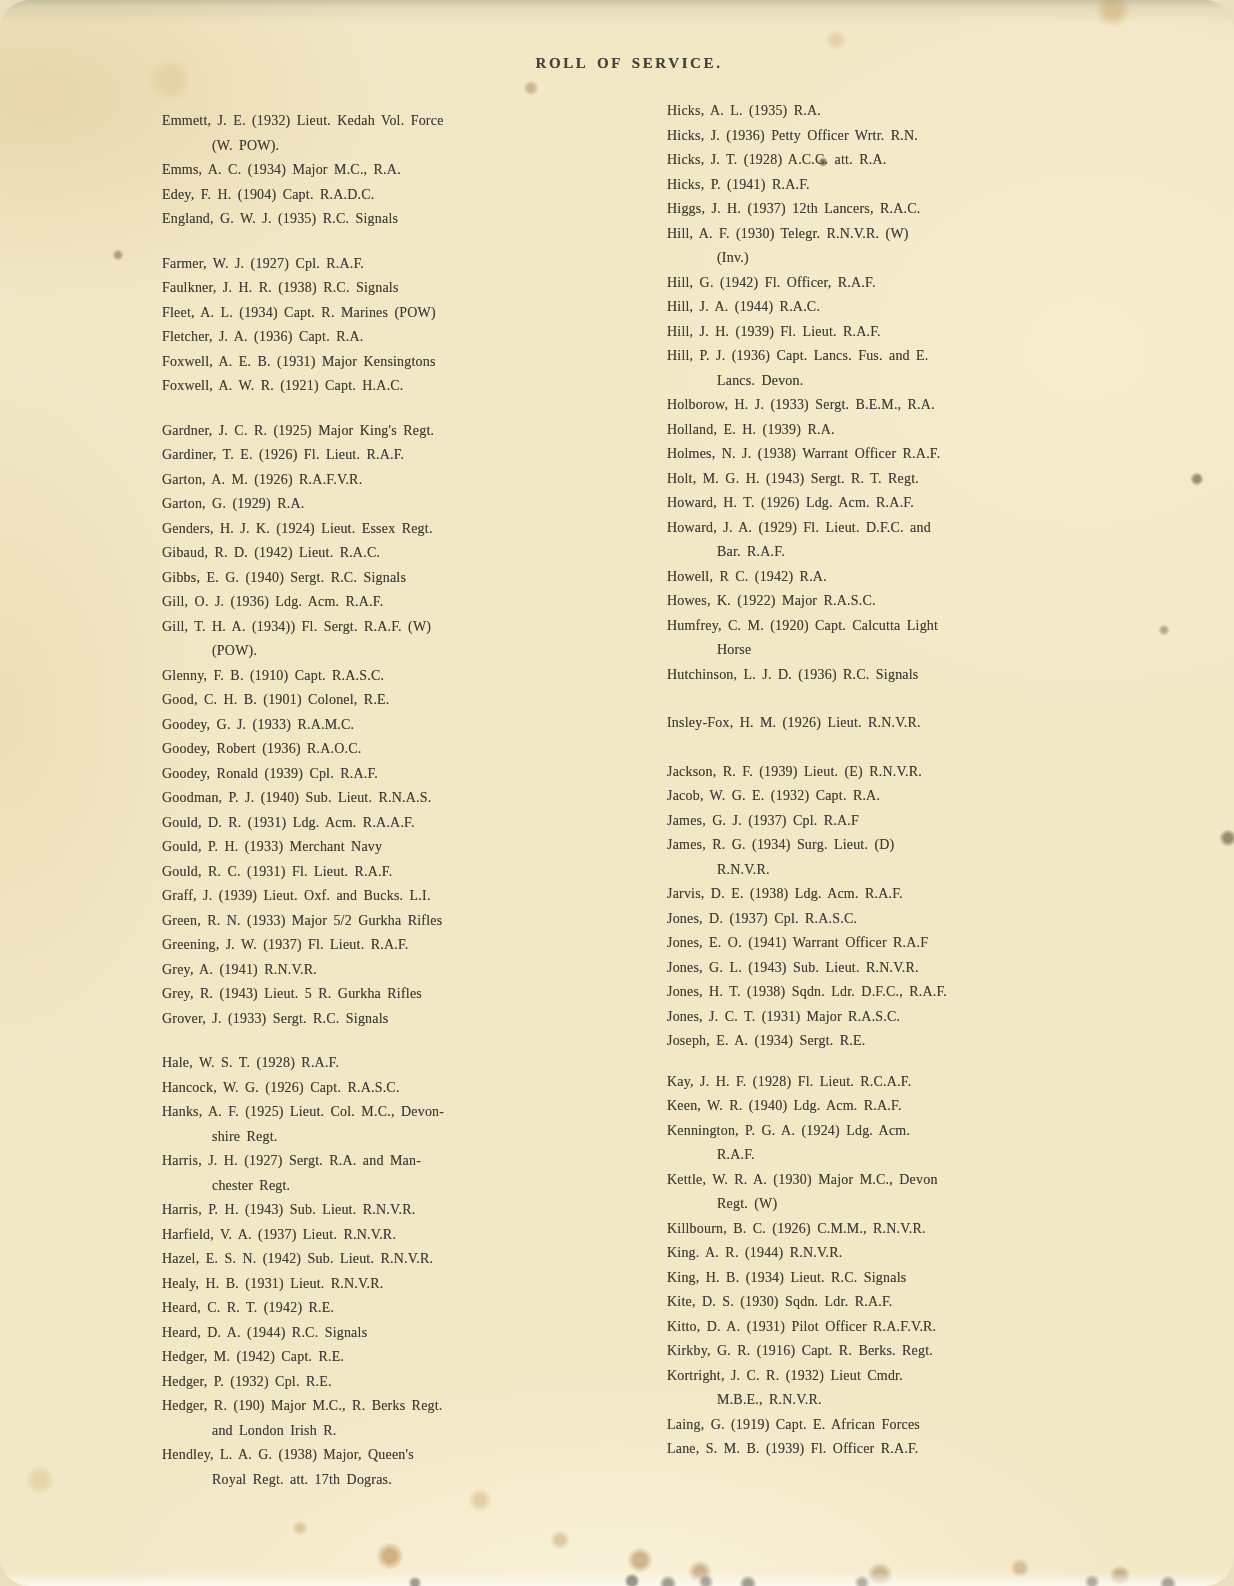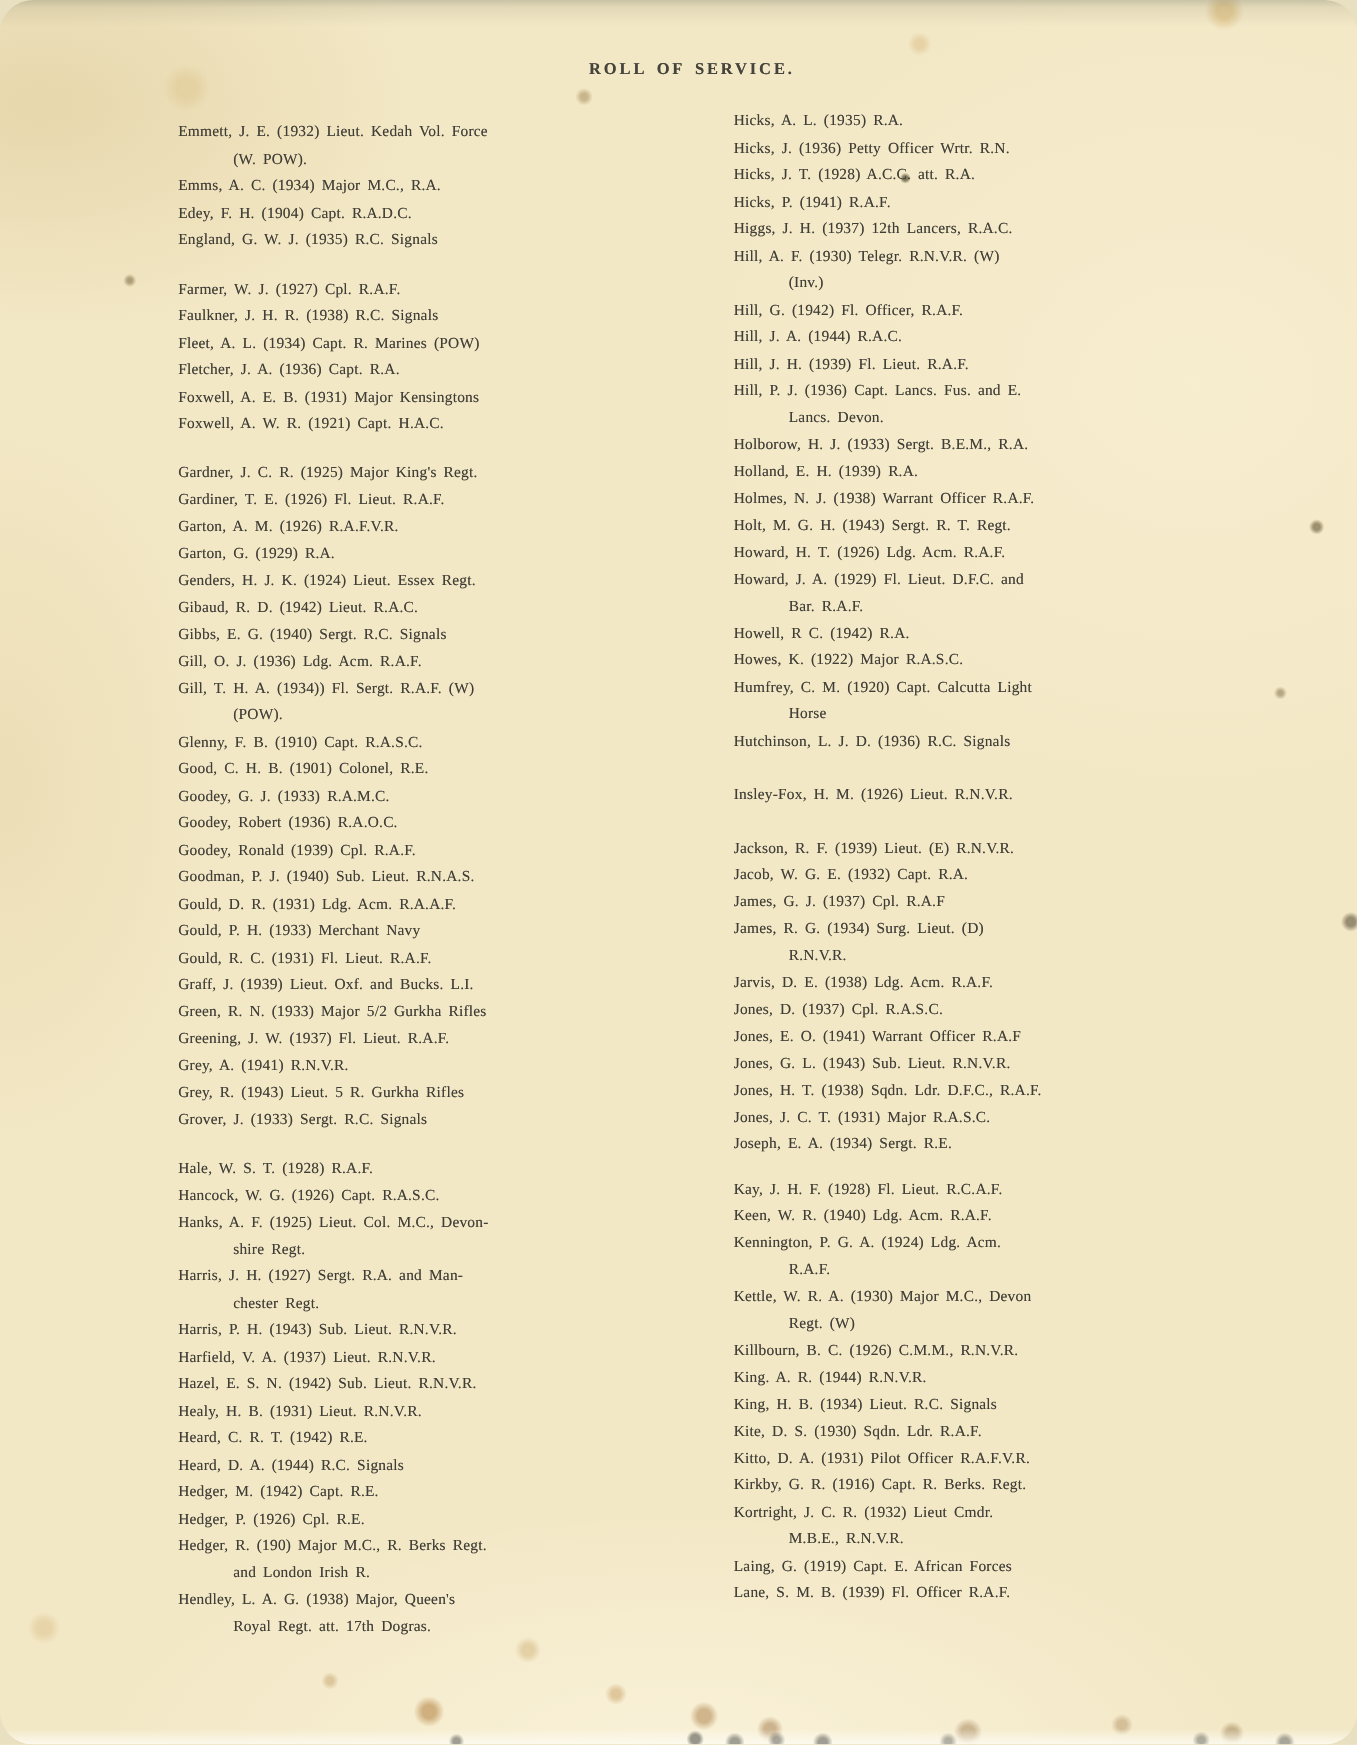--- a/index.html
+++ b/index.html
@@ -234,21 +234,21 @@
         <div class="entry">
           <div class="line">Heard, C. R. T. (1942) R.E.</div>
         </div>
         <div class="entry">
           <div class="line">Heard, D. A. (1944) R.C. Signals</div>
         </div>
         <div class="entry">
           <div class="line">Hedger, M. (1942) Capt. R.E.</div>
         </div>
         <div class="entry">
-          <div class="line">Hedger, P. (1926) Cpl. R.E.</div>
+          <div class="line">Hedger, P. (1932) Cpl. R.E.</div>
         </div>
         <div class="entry">
           <div class="line">Hedger, R. (190) Major M.C., R. Berks Regt.</div>
           <div class="line cont">and London Irish R.</div>
         </div>
         <div class="entry">
           <div class="line">Hendley, L. A. G. (1938) Major, Queen's</div>
           <div class="line cont">Royal Regt. att. 17th Dogras.</div>
         </div>
       </div>

